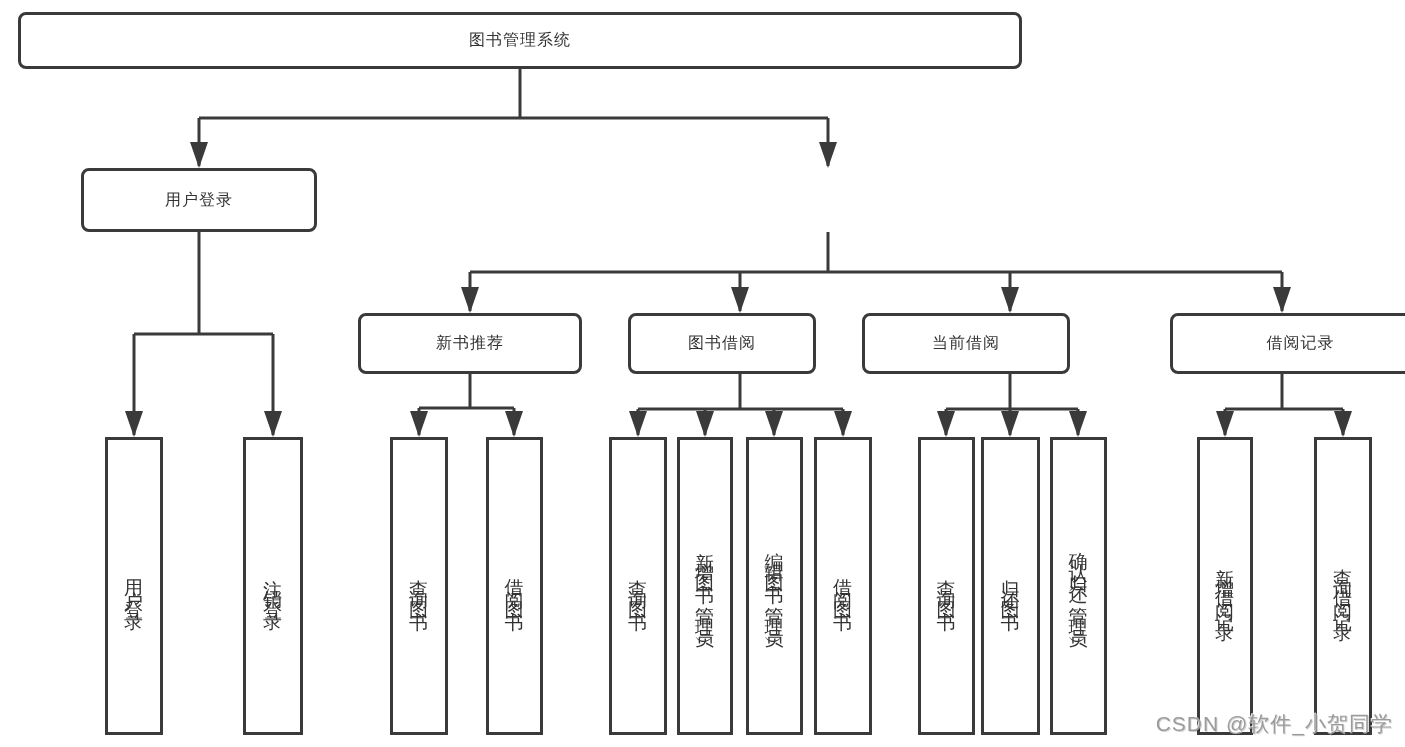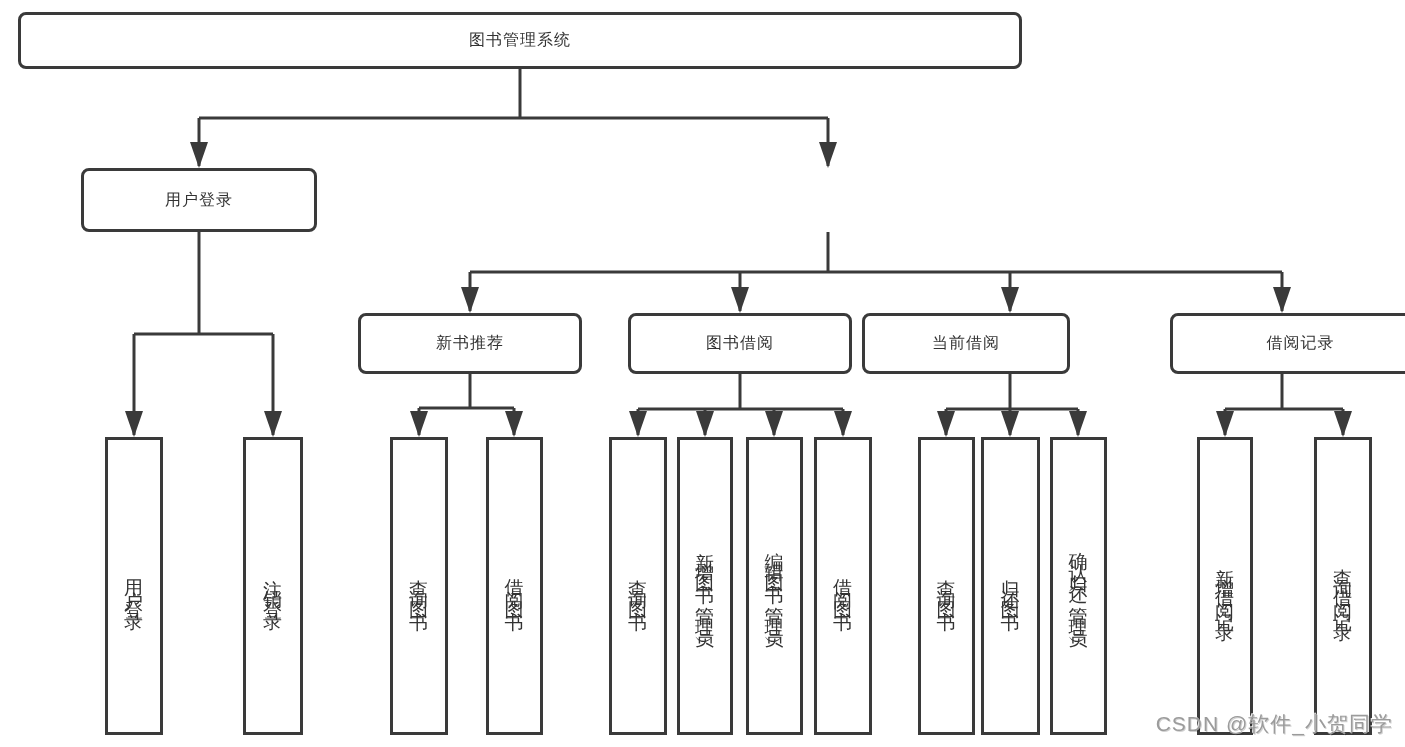--- a/index.html
+++ b/index.html
@@ -21,21 +21,21 @@
   .watermark{
     position:absolute;right:12px;bottom:9px;
     font-size:21px;color:#9b9b9b;letter-spacing:1px;white-space:nowrap;
     text-shadow:1px 1px 0 rgba(0,0,0,0.18), -1px -1px 0 rgba(255,255,255,0.9);
   }
   
   #n-root{left:18px;top:12px;width:1004px;height:57px}
   #n-user-login{left:81px;top:168px;width:236px;height:64px}
   #n-book-mgmt{left:711px;top:168px;width:234px;height:64px}
   #n-new-book{left:358px;top:313px;width:224px;height:61px}
-  #n-book-borrow{left:628px;top:313px;width:224px;height:61px}
+  #n-book-borrow{left:628px;top:313px;width:188px;height:61px}
   #n-current-borrow{left:862px;top:313px;width:208px;height:61px}
   #n-borrow-record{left:1170px;top:313px;width:261px;height:61px}
   #n-login{left:105px;top:437px;width:58px;height:298px}
   #n-logout{left:243px;top:437px;width:60px;height:298px}
   #n-nb-query{left:390px;top:437px;width:58px;height:298px}
   #n-nb-borrow{left:486px;top:437px;width:57px;height:298px}
   #n-bb-query{left:609px;top:437px;width:58px;height:298px}
   #n-bb-add{left:677px;top:437px;width:56px;height:298px}
   #n-bb-edit{left:746px;top:437px;width:57px;height:298px}
   #n-bb-borrow{left:814px;top:437px;width:58px;height:298px}

